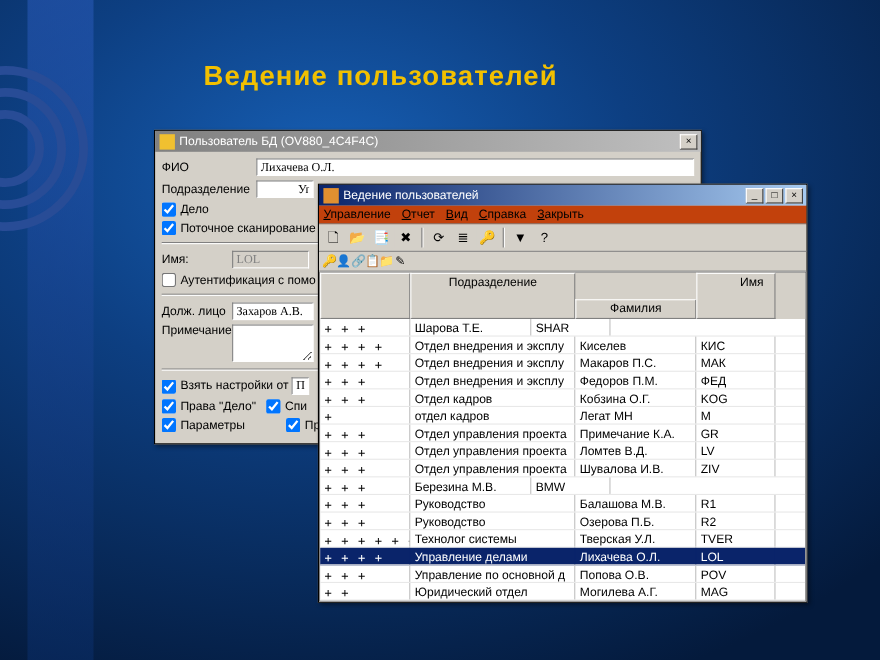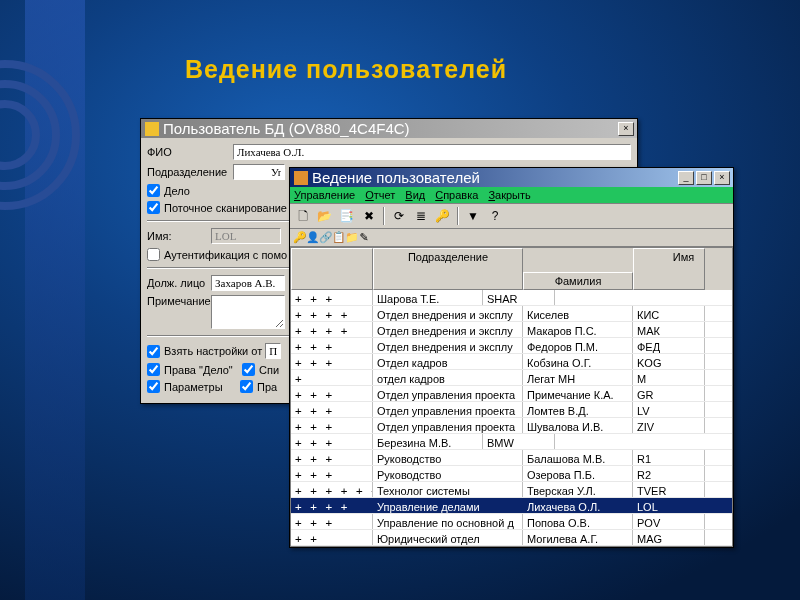--- a/index.html
+++ b/index.html
@@ -15,38 +15,38 @@
   .arc-logo { position:absolute; left:-70px; top:60px; pointer-events:none; }
   .arc-logo .ring { position:absolute; border:8px solid #284c96; border-radius:50%; }
   .col-stripe { position:absolute; top:0; left:25px; width:60px; height:600px; background:linear-gradient(180deg,#2a5bbb 0%,#0a2e6a 100%); opacity:0.55; }
   .page-title { position:absolute; left:185px; top:55px; color:#f2c000; font-size:25px; font-weight:bold; letter-spacing:1px; }
 
   
   .win { position:absolute; background:#d4d0c8; border:1px solid #000; box-shadow:2px 2px 4px rgba(0,0,0,0.4); }
   .titlebar { height:19px; background:linear-gradient(90deg,#0a246a 0%,#a6caf0 100%); color:#fff; display:flex; align-items:center; padding:0 3px 0 4px; }
   .titlebar.inactive { background:linear-gradient(90deg,#808080 0%,#c0c0c0 100%); }
   .titlebar .icon { width:14px; height:14px; margin-right:4px; background:#f0c030; display:inline-block; }
-  .titlebar .t-text { flex:1; font-size:15px; }
+  .titlebar .t-text { flex:1; font-size:11px; }
   .titlebar .btn { width:16px; height:14px; background:#d4d0c8; border:1px solid #fff; border-right-color:#404040; border-bottom-color:#404040; margin-left:2px; font-size:9px; font-family:Arial; text-align:center; line-height:11px; color:#000; }
   .win-body { padding:6px; font-size:11px; color:#000; }
 
   
   .row { display:flex; align-items:center; margin-bottom:4px; }
   .lbl { width:86px; }
   .lbl2 { width:64px; }
   input[type=text], textarea, .field {
     background:#fff; border:1px solid #808080; border-right-color:#fff; border-bottom-color:#fff;
     font:11px Tahoma; padding:1px 3px; color:#000;
   }
   input[disabled] { background:#d4d0c8; color:#808080; }
   .chk { margin-right:4px; }
   .hr { border-top:1px solid #808080; border-bottom:1px solid #fff; margin:6px 0; }
 
   
-  .menubar { background:#22c55e; padding:2px 4px; display:flex; gap:10px; border-bottom:1px solid #808080; }
+  .menubar { background:#c2410c; padding:2px 4px; display:flex; gap:10px; border-bottom:1px solid #808080; }
   .menubar span { cursor:default; }
   .menubar span u { text-decoration:underline; }
   .toolbar { background:#d4d0c8; padding:2px 3px; display:flex; gap:2px; border-bottom:1px solid #808080; }
   .tbtn { width:20px; height:20px; border:1px solid #d4d0c8; text-align:center; line-height:18px; font-size:12px; }
   .tsep { width:2px; border-left:1px solid #808080; border-right:1px solid #fff; margin:1px 2px; }
 
   
   .grid { background:#fff; border:1px solid #808080; }
   .ghead { display:flex; background:#d4d0c8; }
   .ghead .gh, .grow .gc { padding:2px 4px; border-right:1px solid #c0c0c0; overflow:hidden; white-space:nowrap; }
@@ -122,21 +122,21 @@
     <div class="hr"></div>
     <div class="row"><input type="checkbox" class="chk" checked="" style=""><span>Взять настройки от</span>&nbsp;<input type="text" style="width: 16px;" value="П"></div>
     <div class="row">
       <input type="checkbox" class="chk" checked="" style="">
         <span style="width:78px">Права "Дело"</span>
       <input type="checkbox" class="chk" checked="" style="">
         <span>Спи</span>
     </div>
     <div class="row">
       <input type="checkbox" class="chk" checked="" style="">
-        <span style="width:76px">Параметры</span>
+        <span style="width:96px">Параметры</span>
       <input type="checkbox" class="chk" checked="" style="">
         <span>Пра</span>
     </div>
   </div>
 </div>
 
 <div class="win" style="left:289px; top:167px; width:445px;">
   <div class="titlebar">
     <span class="icon" style="background:#e09030"></span>
     <span class="t-text">Ведение пользователей</span>

